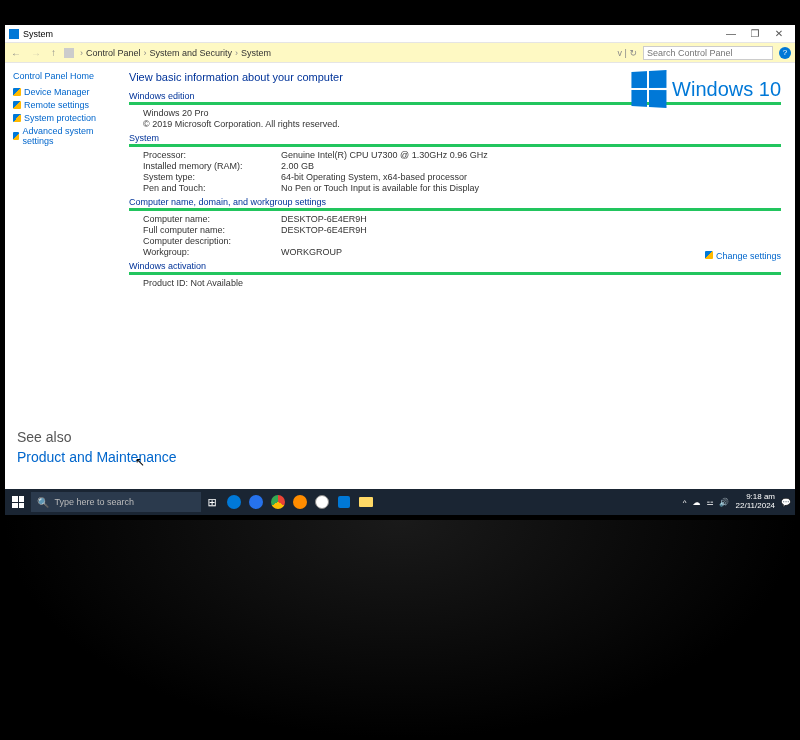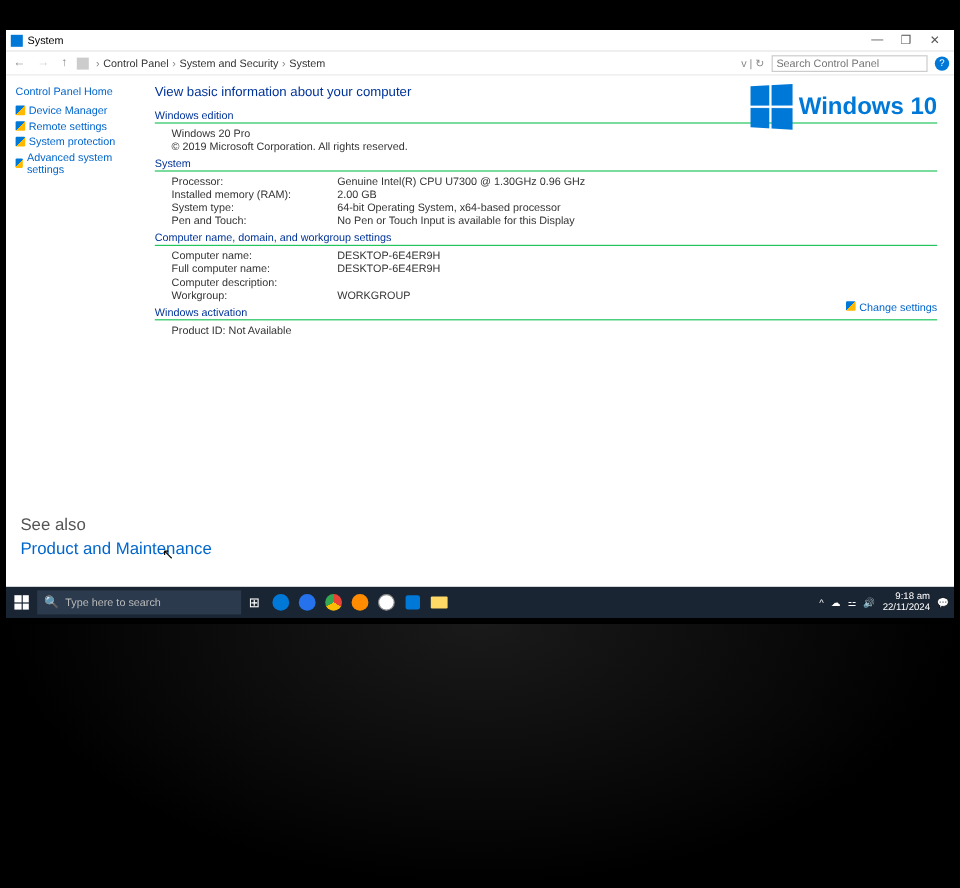--- a/index.html
+++ b/index.html
@@ -1,17 +1,17 @@
 <!DOCTYPE html>
 <html><head>
 <meta charset="utf-8">
 <style>
   * { box-sizing: border-box; margin: 0; padding: 0; font-family: "Segoe UI", Tahoma, sans-serif; }
   body { width: 800px; height: 740px; background: #000; overflow: hidden; position: relative; }
-  .screen { position: absolute; top: 25px; left: 5px; width: 790px; height: 490px; background: #ffffff; display: flex; flex-direction: column; }
+  .screen { position: absolute; top: 25px; left: 5px; width: 790px; height: 490px; background: #fef9c3; display: flex; flex-direction: column; }
   .titlebar { height: 18px; background: #fff; border-bottom: 1px solid #e5e5e5; display: flex; align-items: center; font-size: 9px; padding: 0 4px; }
   .titlebar .ticon { width: 10px; height: 10px; background: #0078d7; margin-right: 4px; }
   .titlebar .spacer { flex: 1; }
   .titlebar .winbtn { width: 24px; text-align: center; font-size: 10px; color: #555; cursor: default; }
   .addrbar { height: 20px; display: flex; align-items: center; border-bottom: 1px solid #e5e5e5; font-size: 9px; padding: 0 4px; gap: 6px; }
   .addrbar .navarrow { color: #888; font-size: 10px; padding: 0 2px; }
   .addrbar .pcicon { width: 10px; height: 10px; background: #ccc; display: inline-block; }
   .addrbar .crumbs { flex: 1; display: flex; align-items: center; gap: 3px; color: #333; }
   .addrbar .crumbs span.sep { color: #888; }
   .addrbar .dd { color: #888; }
@@ -20,28 +20,28 @@
   .body { flex: 1; display: flex; background: #fff; }
   .sidebar { width: 110px; padding: 8px 8px; font-size: 9px; }
   .sidebar .home { color: #0066cc; margin-bottom: 6px; }
   .sidebar .link { color: #0066cc; margin-bottom: 3px; display: flex; align-items: center; gap: 3px; }
   .sidebar .link .shield { width: 8px; height: 8px; background: linear-gradient(135deg,#0078d7 50%,#ffb900 50%); border-radius: 1px; }
   .sidebar .seealso { position: absolute; bottom: 50px; left: 12px; font-size: 14px; color: #555; }
   .sidebar .seealso .t { margin-bottom: 4px; }
   .sidebar .seealso .l { color: #0066cc; }
   .main { flex: 1; padding: 8px 14px; font-size: 9px; position: relative; }
   .main h1 { font-size: 11px; font-weight: normal; color: #003399; margin-bottom: 8px; }
-  .main .section-h { color: #003399; font-size: 9px; margin: 4px 0 3px 0; border-bottom: 1px solid #22c55e; padding-bottom: 1px; }
+  .main .section-h { color: #003399; font-size: 9px; margin: 4px 0 3px 0; border-bottom: 3px solid #22c55e; padding-bottom: 1px; }
   .main .row { display: flex; margin: 1px 0 1px 14px; }
   .main .row .k { width: 138px; color: #333; }
   .main .row .v { color: #333; flex: 1; }
   .winlogo { position: absolute; top: 8px; right: 14px; display: flex; align-items: center; gap: 6px; }
   .winlogo .sq { width: 36px; height: 36px; display: grid; grid-template-columns: 1fr 1fr; grid-template-rows: 1fr 1fr; gap: 2px; transform: perspective(80px) rotateY(-14deg); }
   .winlogo .sq div { background: #0078d7; }
-  .winlogo .txt { font-size: 20px; font-weight: 700; color: #0078d7; }
+  .winlogo .txt { font-size: 20px; font-weight: 400; color: #0078d7; }
   .changeset { position: absolute; right: 14px; color: #0066cc; font-size: 9px; display: flex; gap: 3px; }
   .changeset .shield { width: 8px; height: 8px; background: linear-gradient(135deg,#0078d7 50%,#ffb900 50%); border-radius: 1px; }
   .cursor { position: absolute; left: 130px; top: 430px; font-size: 12px; color: #000; }
   .taskbar { position: absolute; bottom: 0; left: 0; right: 0; height: 26px; background: #1a2533; display: flex; align-items: center; font-size: 9px; color: #fff; }
   .taskbar .start { width: 26px; height: 26px; display: flex; align-items: center; justify-content: center; }
   .taskbar .start .w { width: 12px; height: 12px; display: grid; grid-template-columns: 1fr 1fr; grid-template-rows: 1fr 1fr; gap: 1px; }
   .taskbar .start .w div { background: #fff; }
   .taskbar .searchbox { width: 170px; height: 20px; background: #2b3a4d; display: flex; align-items: center; padding: 0 6px; gap: 5px; color: #bbb; }
   .taskbar .searchbox .mag { font-size: 10px; }
   .taskbar .ticon { width: 22px; height: 26px; display: flex; align-items: center; justify-content: center; font-size: 11px; }

